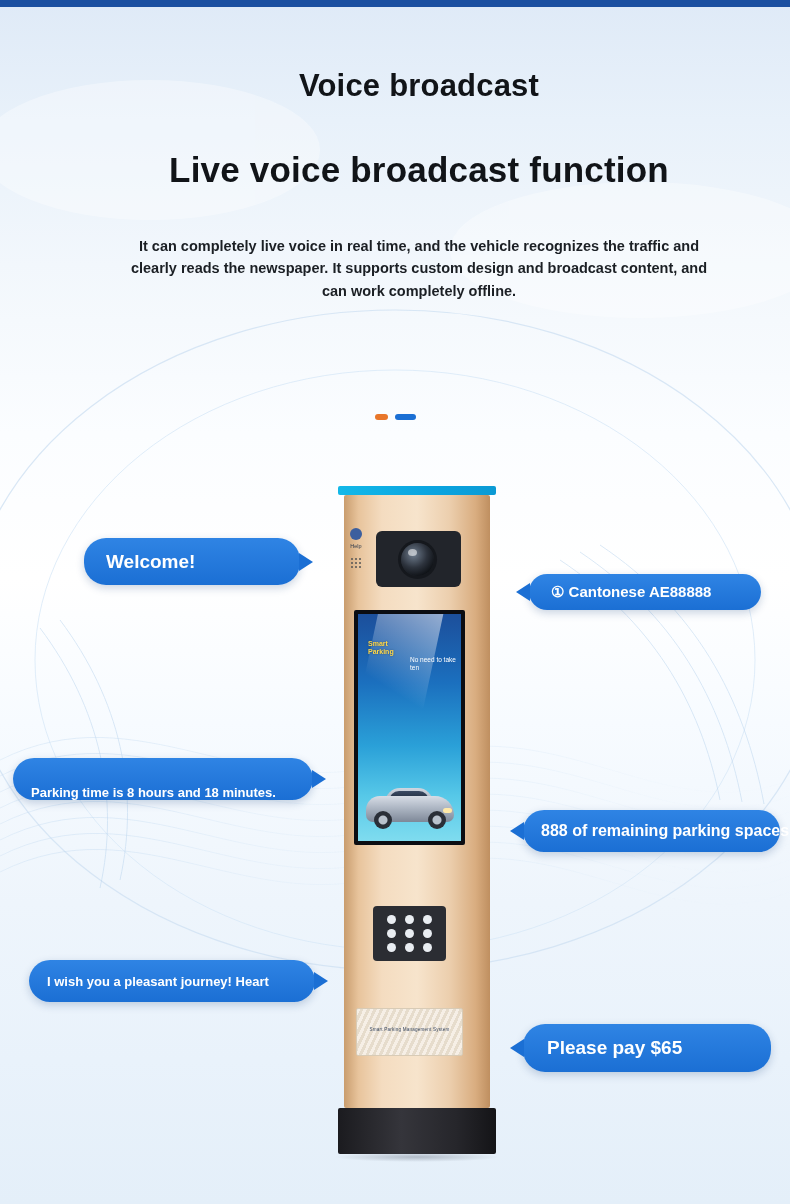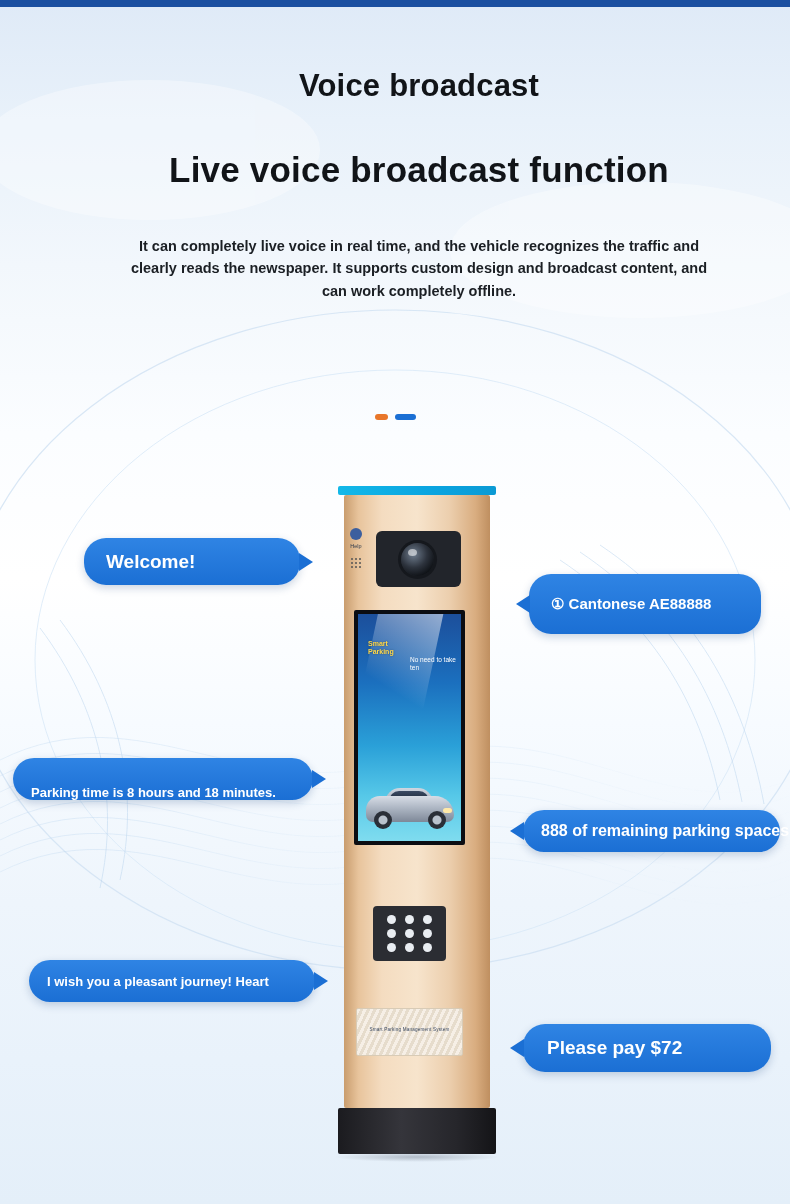--- a/index.html
+++ b/index.html
@@ -331,21 +331,21 @@
 
   #b-welcome {
     left: 84px; top: 538px;
     width: 216px; height: 47px;
     padding-left: 22px;
     font-size: 19px;
     background: linear-gradient(180deg,#2f84e4,#1b6fd4);
   }
   #b-cantonese {
     left: 529px; top: 574px;
-    width: 232px; height: 60px;
+    width: 232px; height: 36px;
     padding-left: 22px;
     font-size: 15px;
     background: linear-gradient(180deg,#2f84e4,#1b6fd4);
   }
   #b-parking-time {
     left: 13px; top: 758px;
     width: 300px; height: 42px;
     padding-left: 18px;
     font-size: 13px;
     background: linear-gradient(180deg,#2f84e4,#1b6fd4);
@@ -495,16 +495,16 @@
   <div class="bubble right-tail" id="b-parking-time">
     <span>Parking time is 8 hours and 18 minutes.</span>
   </div>
   <div class="bubble left-tail" id="b-remaining">
     <span>888 of remaining parking spaces</span>
   </div>
   <div class="bubble right-tail" id="b-journey">
     <span>I wish you a pleasant journey! Heart</span>
   </div>
   <div class="bubble left-tail" id="b-pay">
-    <span>Please pay $72</span>
+    <span>Please pay $65</span>
   </div>
 
 </div>
 
 </body></html>

